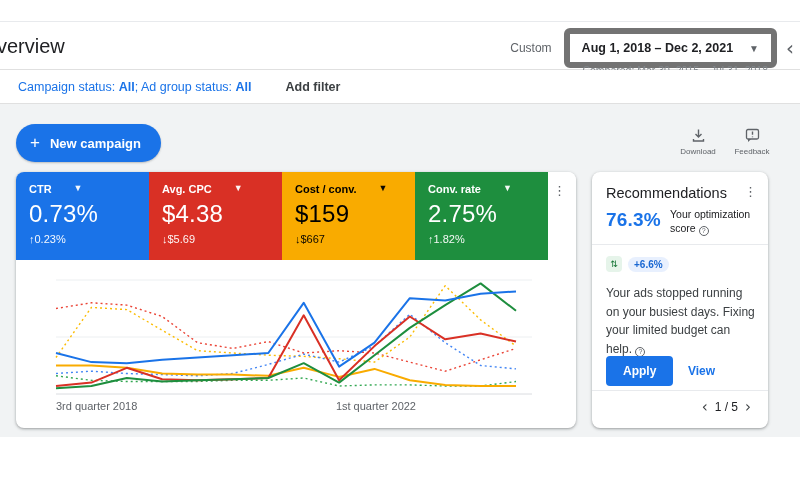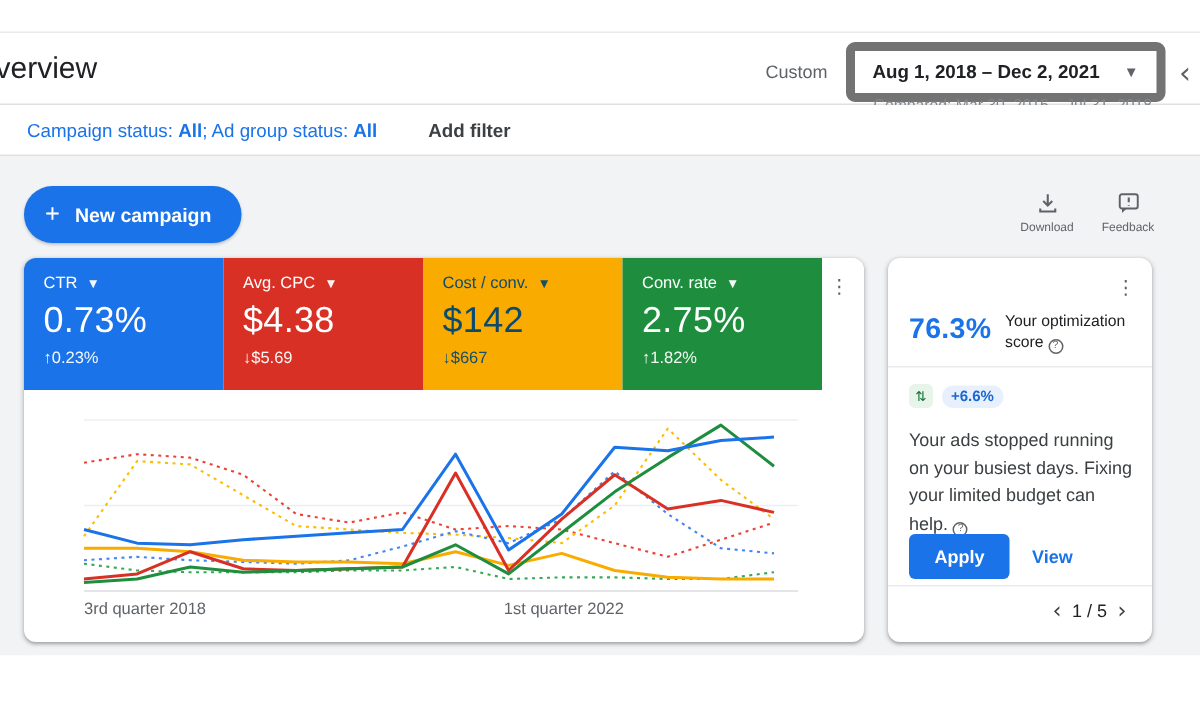--- a/index.html
+++ b/index.html
@@ -34,21 +34,21 @@
   .mini-action { position:absolute; width:48px; text-align:center; cursor:pointer; }
   .mini-action svg { display:block; margin:0 auto; }
   .mini-action .lbl { font-size:8px; color:#5f6368; margin-top:4px; }
 
   .card { position:absolute; background:#fff; border-radius:8px; box-shadow:0 1px 2px rgba(60,64,67,.3),0 1px 3px 1px rgba(60,64,67,.15); }
   .main-card { left:16px; top:68px; width:560px; height:256px; overflow:hidden; }
   .rec-card  { left:576px; top:68px; width:176px; height:256px; margin-left:16px; }
 
   .tiles { display:flex; height:88px; }
   .tile { width:133px; height:88px; padding:11px 13px; cursor:pointer; }
-  .tile .metric { font-size:11px; font-weight:normal; display:flex; align-items:center; }
+  .tile .metric { font-size:11px; font-weight:bold; display:flex; align-items:flex-start;gap:16px; }
   .tile .metric .caret { font-size:9px; margin-left:6px; opacity:.95; }
   .tile .value { font-size:24px; margin-top:5px; letter-spacing:.2px; }
   .tile .delta { font-size:11px; margin-top:5px; opacity:.95; }
   .kebab-strip { flex:1; background:#fff; position:relative; }
   .kebab { color:#5f6368; font-size:13px; cursor:pointer; line-height:1; }
   .kebab-strip .kebab { position:absolute; right:10px; top:12px; }
 
   .chart-wrap { position:absolute; left:0; top:88px; width:460px; height:168px; }
   .axis-label { position:absolute; top:140px; font-size:11px; color:#5f6368; }
   .axis-label.left { left:40px; }
@@ -136,26 +136,26 @@
           <div class="delta">↑0.23%</div>
         </div>
         <div class="tile" style="background: rgb(217, 48, 37); color: rgb(255, 255, 255);">
           <div class="metric">
               <span>Avg. CPC</span>
               <span class="caret">▼</span>
             </div>
           <div class="value">$4.38</div>
           <div class="delta">↓$5.69</div>
         </div>
-        <div class="tile" style="background: rgb(249, 171, 0); color: #0c4a6e;">
+        <div class="tile" style="background: rgb(249, 171, 0); color: #000000;">
           <div class="metric">
               <span>Cost / conv.</span>
               <span class="caret">▼</span>
             </div>
-          <div class="value">$142</div>
+          <div class="value">$159</div>
           <div class="delta">↓$667</div>
         </div>
         <div class="tile" style="background: rgb(30, 142, 62); color: rgb(255, 255, 255);">
           <div class="metric">
               <span>Conv. rate</span>
               <span class="caret">▼</span>
             </div>
           <div class="value">2.75%</div>
           <div class="delta">↑1.82%</div>
         </div>
@@ -176,20 +176,21 @@
             <polyline points="40.0,126.0 75.4,122.6 110.8,107.8 146.2,119.2 181.5,120.3 216.9,119.2 252.3,118.0 287.7,55.3 323.1,120.3 358.5,86.1 393.8,56.5 429.2,79.3 464.6,73.6 500.0,81.6" fill="none" stroke="#d93025" stroke-width="2" stroke-linejoin="round"></polyline>
             <polyline points="40.0,128.3 75.4,126.0 110.8,118.0 146.2,121.5 181.5,120.3 216.9,119.2 252.3,118.0 287.7,103.2 323.1,122.6 358.5,95.2 393.8,67.9 429.2,45.1 464.6,23.4 500.0,50.8" fill="none" stroke="#1e8e3e" stroke-width="2" stroke-linejoin="round"></polyline>
             <polyline points="40.0,93.0 75.4,102.1 110.8,103.2 146.2,99.8 181.5,97.5 216.9,95.2 252.3,93.0 287.7,42.8 323.1,106.6 358.5,82.7 393.8,38.2 429.2,40.5 464.6,33.7 500.0,31.4" fill="none" stroke="#1a73e8" stroke-width="2" stroke-linejoin="round"></polyline>
           </svg>
         <div class="axis-label left">3rd quarter 2018</div>
         <div class="axis-label right">1st quarter 2022</div>
       </div>
     </div>
 
     <div class="card rec-card">
+      <div class="rec-title">Recommendations</div>
       <span class="kebab">⋮</span>
       <div class="score-value">76.3%</div>
       <div class="score-label">
         <span>Your optimization score</span>
         <span class="q-icon">?</span>
       </div>
       <div class="divider" style="top:72px;"></div>
       <div class="rec-row">
         <span class="rec-icon">⇅</span>
         <span class="rec-badge">+6.6%</span>

